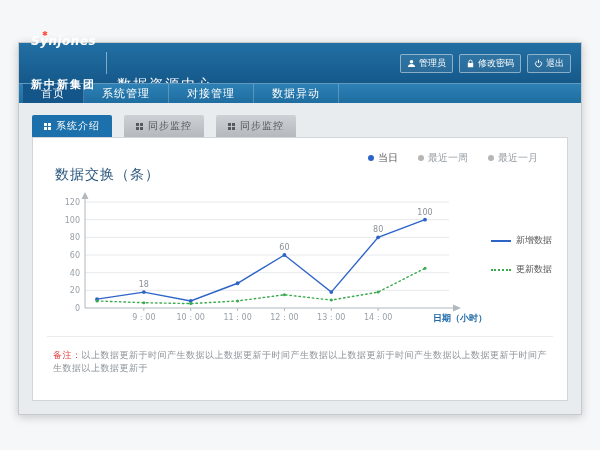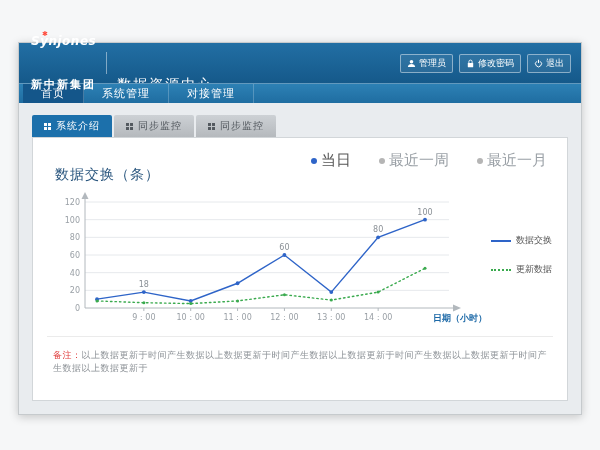--- a/index.html
+++ b/index.html
@@ -43,33 +43,33 @@
   .nav-item {
     padding:0 18px; display:flex; align-items:center; font-size:11px; color:#fff;
     border-right:1px solid rgba(255,255,255,.22); cursor:pointer; letter-spacing:1px;
   }
   .nav-item.active { background:#14568a; }
   
   .content {
     flex:1; min-height:0; background:#e9ecef;
     padding:12px 13px 13px; display:flex; flex-direction:column;
   }
-  .tabs { display:flex; gap:2px; flex:none; }
+  .tabs { display:flex; gap:12px; flex:none; }
   .tab {
     height:22px; display:flex; align-items:center; gap:5px; padding:0 12px;
     font-size:10px; border-radius:2px 2px 0 0; cursor:pointer; letter-spacing:1px;
   }
   .tab.active { background:#1c70ab; color:#fff; }
   .tab:not(.active) { background:linear-gradient(180deg,#cdd1d5,#b5b9bd); color:#53595f; }
   .tab svg { width:7px; height:7px; fill:currentColor; display:block; }
   .panel {
     flex:1; min-height:0; background:#fff; border:1px solid #d2d6d9;
     position:relative; display:flex; flex-direction:column; padding:10px 14px 0;
   }
-  .legend-top { position:absolute; top:13px; right:20px; display:flex; gap:28px; font-size:15px; }
+  .legend-top { position:absolute; top:13px; right:29px; display:flex; gap:20px; font-size:10px; }
   .lt-item { display:flex; align-items:center; gap:4px; cursor:pointer; }
   .dot { width:6px; height:6px; border-radius:50%; background:#bbb; }
   .y-title { margin:18px 0 2px 8px; font-size:14px; color:#2b577f; letter-spacing:1px; }
   .chart-row { display:flex; margin-left:4px; }
   #chart-svg { width:440px; height:150px; flex:none; font-family:inherit; }
   .series-legend { display:flex; flex-direction:column; gap:16px; padding-top:48px; font-size:9px; color:#555; }
   .sl-item { display:flex; align-items:center; gap:5px; cursor:pointer; white-space:nowrap; }
   .line-sample { width:20px; height:0; border-top:2px solid #999; }
   .note {
     margin-top:auto; border-top:1px solid #ebebeb; padding:12px 6px 28px;
@@ -117,20 +117,23 @@
 
   <div class="nav">
     <div class="nav-item active">
         <span>首页</span>
       </div>
     <div class="nav-item">
         <span>系统管理</span>
       </div>
     <div class="nav-item">
         <span>对接管理</span>
+      </div>
+    <div class="nav-item">
+        <span>数据异动</span>
       </div>
   </div>
 
   <div class="content">
 
     <div class="tabs">
       <div class="tab active">
         <svg viewBox="0 0 8 8">
             <rect x="0" y="0" width="3.4" height="3.4"></rect>
             <rect x="4.6" y="0" width="3.4" height="3.4"></rect>
@@ -229,21 +232,21 @@
             <circle cx="139.71428571428572" cy="117.58333333333333" r="1.5" fill="#3aaa4e"></circle>
             <circle cx="186.57142857142858" cy="114.93333333333334" r="1.5" fill="#3aaa4e"></circle>
             <circle cx="233.42857142857142" cy="108.75" r="1.5" fill="#3aaa4e"></circle>
             <circle cx="280.2857142857143" cy="114.05" r="1.5" fill="#3aaa4e"></circle>
             <circle cx="327.14285714285717" cy="106.1" r="1.5" fill="#3aaa4e"></circle>
             <circle cx="374" cy="82.25" r="1.5" fill="#3aaa4e"></circle>
           </svg>
         <div class="series-legend">
           <span class="sl-item">
               <span class="line-sample" style="border-top: 2px solid rgb(46, 100, 200);"></span>
-              <span>数据交换</span>
+              <span>新增数据</span>
             </span>
           <span class="sl-item">
               <span class="line-sample" style="border-top: 2px dotted rgb(58, 170, 78);"></span>
               <span>更新数据</span>
             </span>
         </div>
       </div>
 
       <div class="note">
         <span class="note-prefix">备注：</span><span>以上数据更新于时间产生数据以上数据更新于时间产生数据以上数据更新于时间产生数据以上数据更新于时间产生数据以上数据更新于</span>

